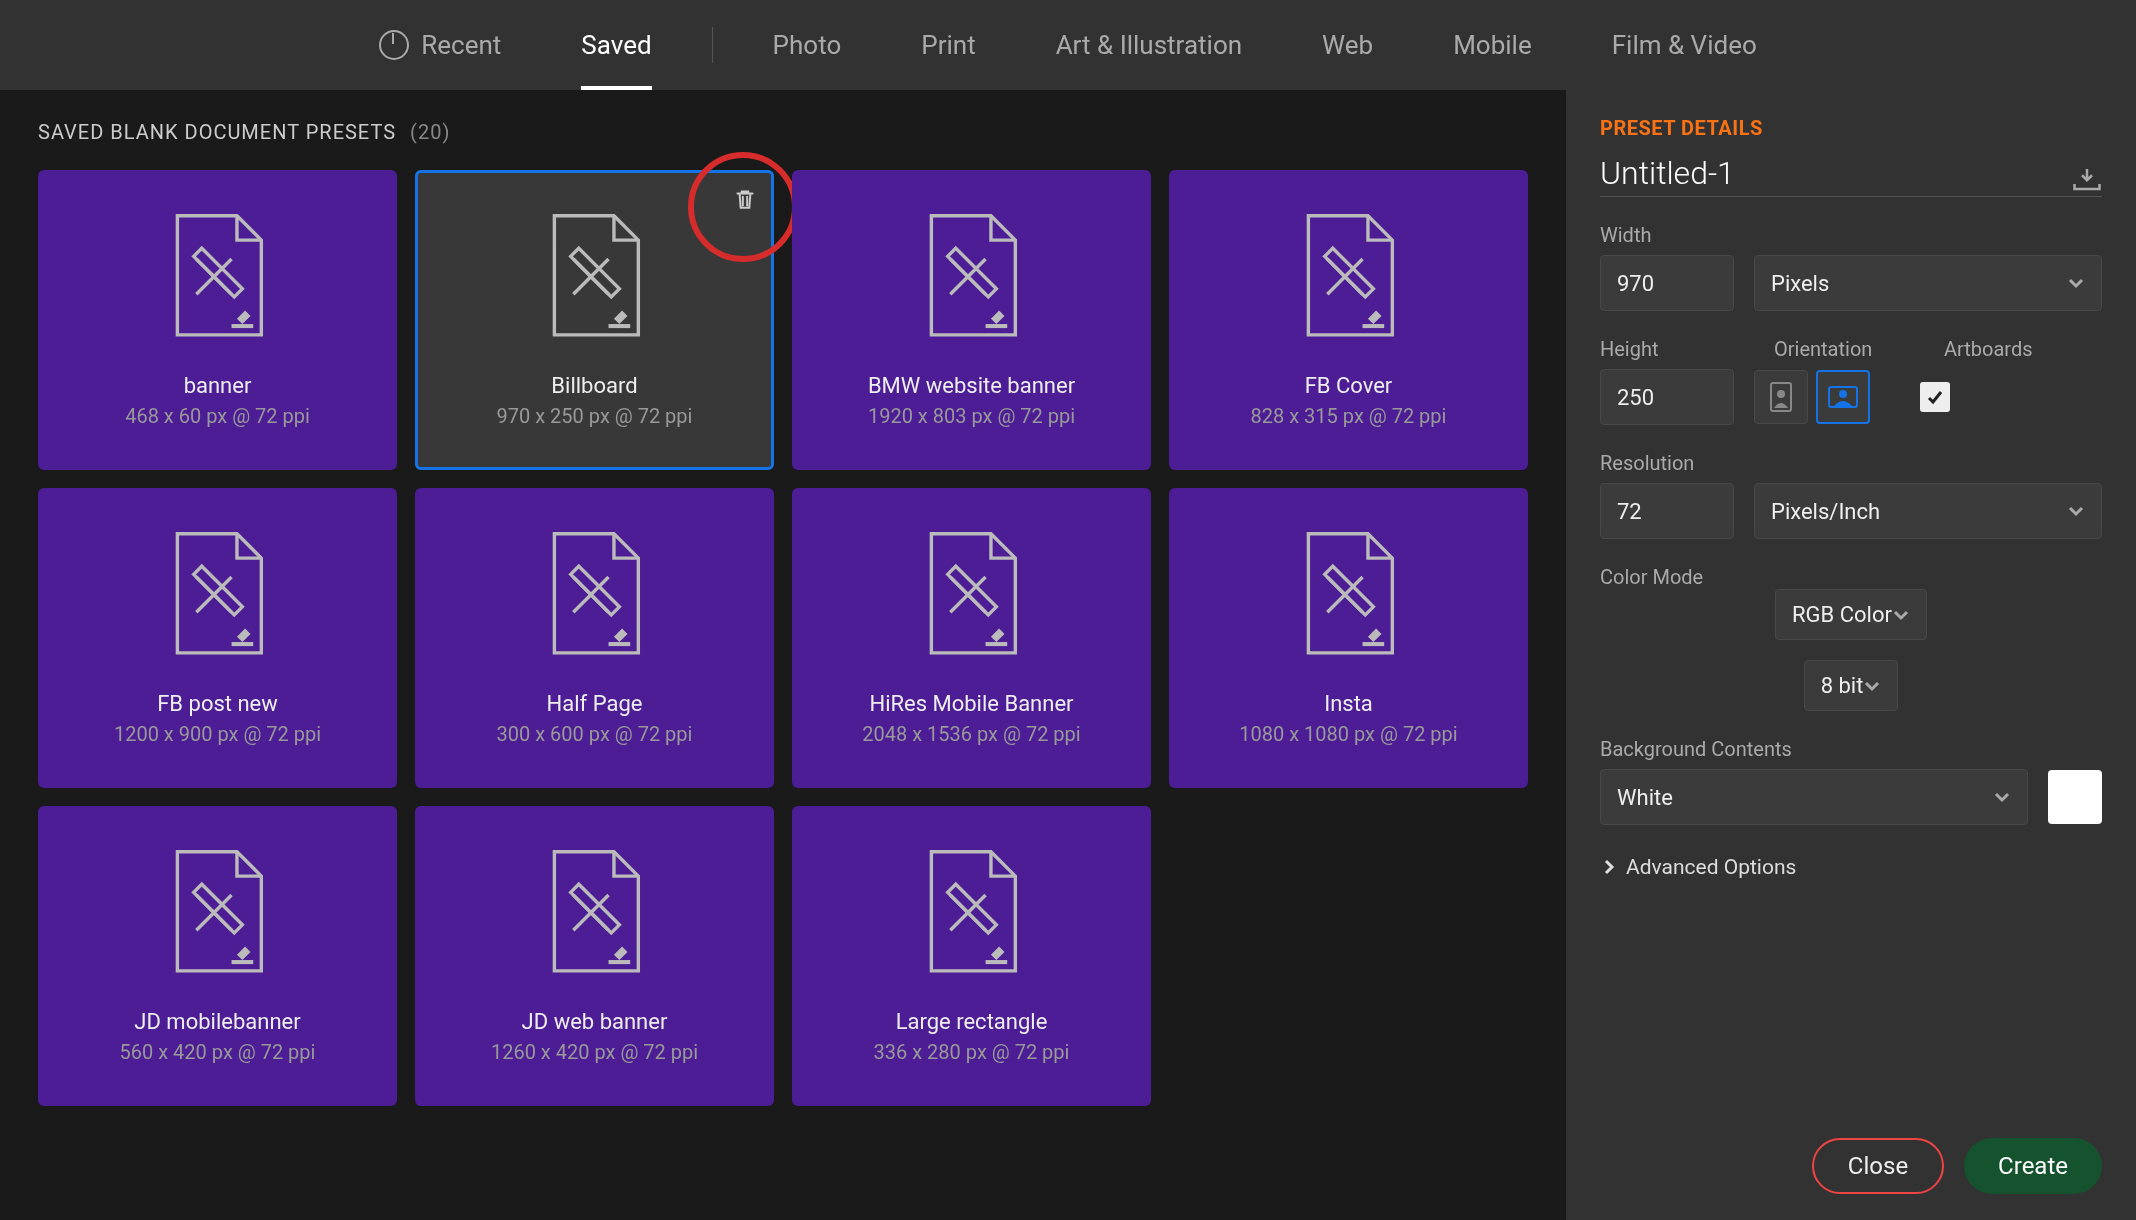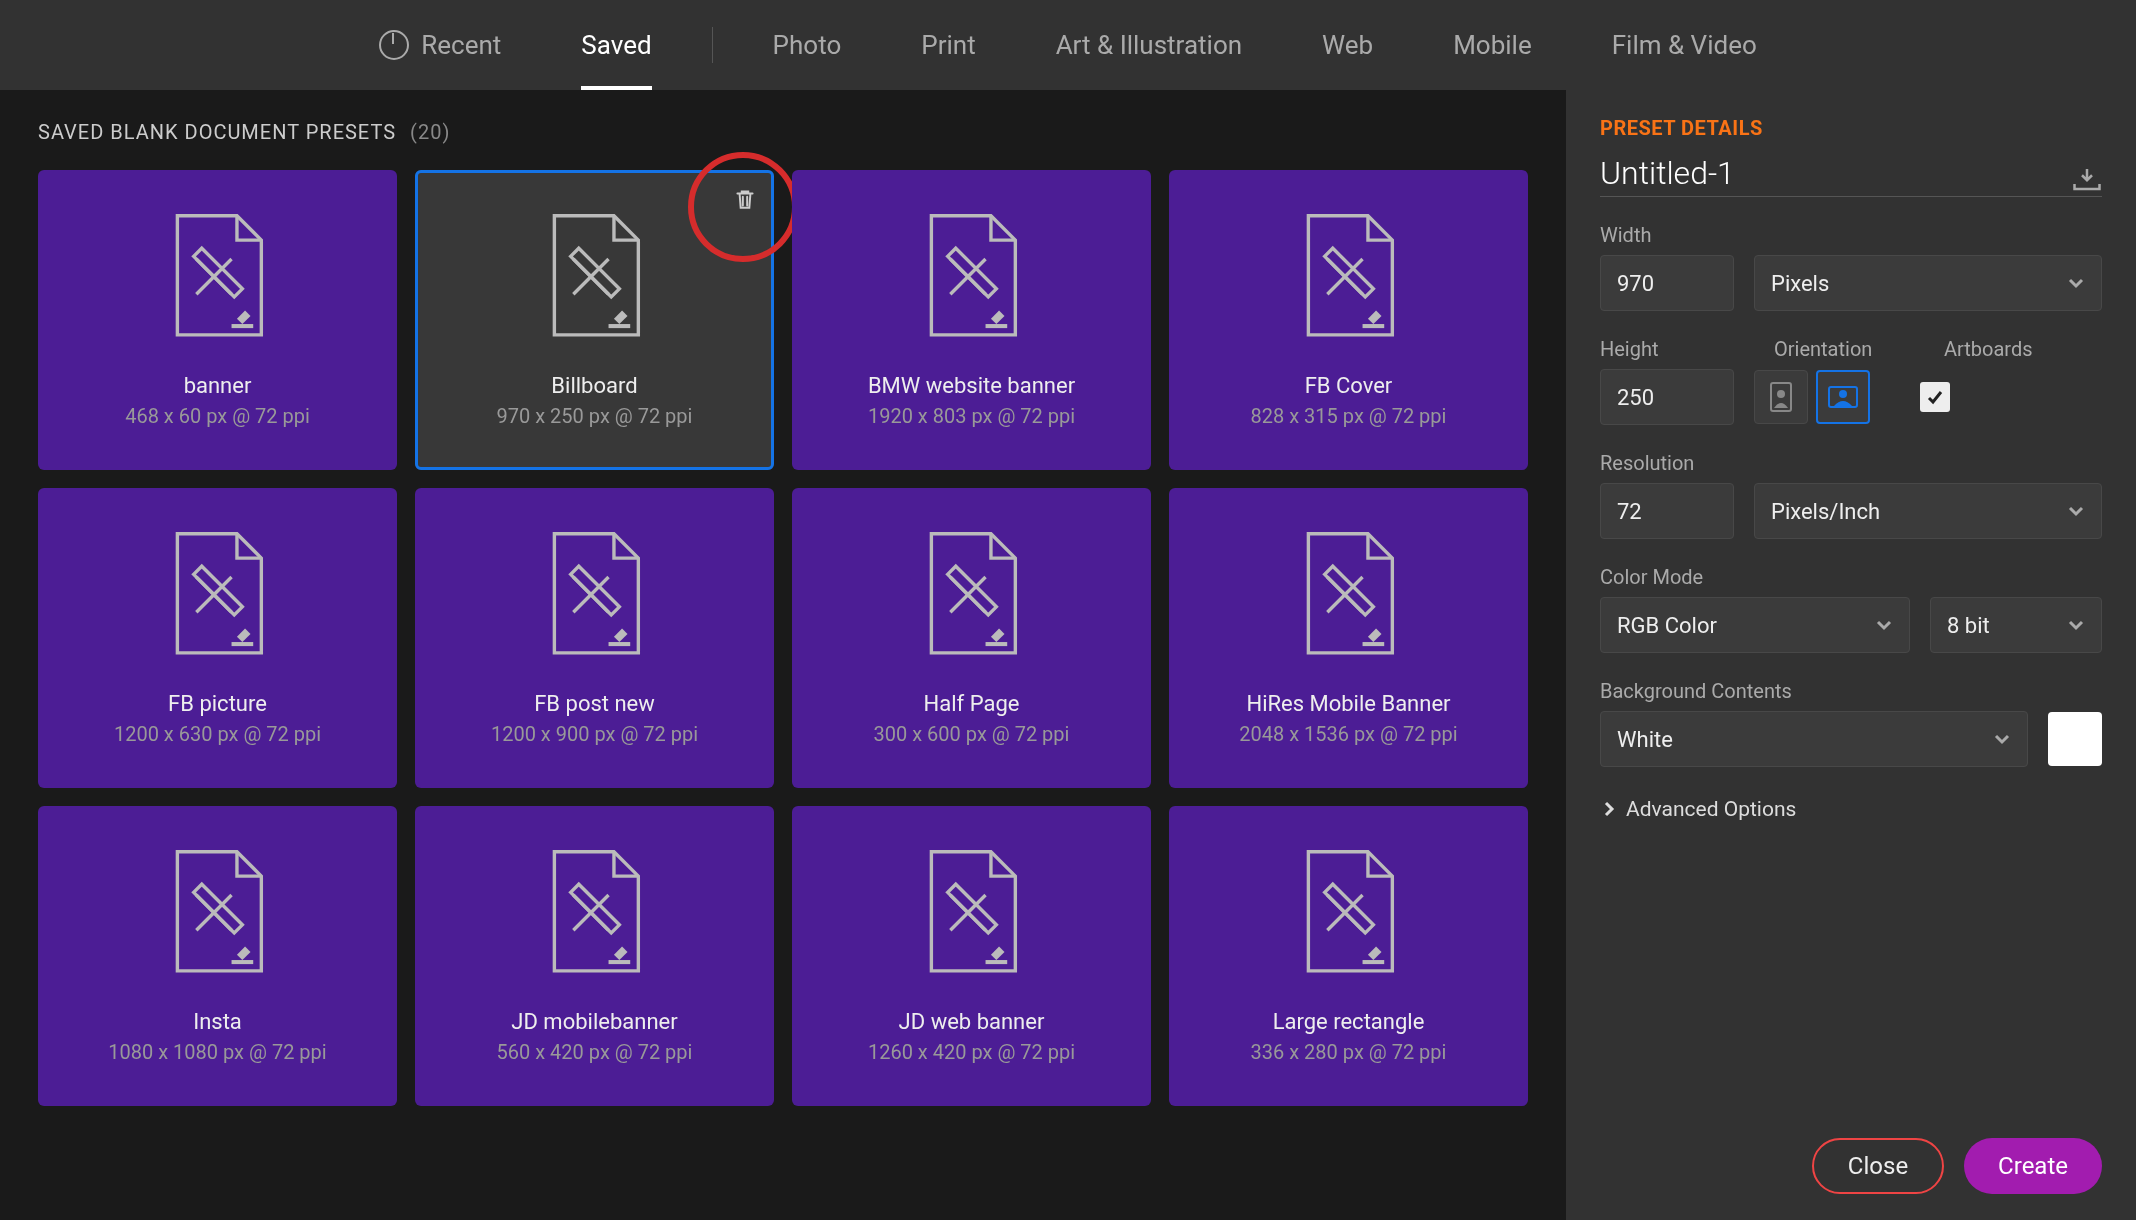--- a/index.html
+++ b/index.html
@@ -49,21 +49,21 @@
   .orient-btn svg { fill:#888; }
   .orient-btn.active svg { fill:#1473e6; }
   .check { width:30px; height:30px; background:#eee; border-radius:3px; display:flex; align-items:center; justify-content:center; cursor:pointer; }
   .check svg { stroke:#222; }
   .swatch { width:54px; height:54px; background:#fff; border-radius:4px; }
   .adv { display:flex; align-items:center; gap:8px; color:#ddd; font-size:21px; margin-top:30px; cursor:pointer; }
   .adv .chev { transform: rotate(-90deg); display:inline-block; }
   .footer-btns { position:absolute; bottom:26px; right:34px; display:flex; gap:20px; }
   .btn { height:56px; padding: 0 34px; border-radius:28px; font-size:24px; display:flex; align-items:center; cursor:pointer; }
   .btn.secondary { background:transparent; border:2px solid #ef4444; color:#eee; }
-  .btn.primary { background:#a21caf; color:#fff; border:none; }
+  .btn.primary { background:#14532d; color:#fff; border:none; }
   
   .chev-down { width:18px; height:18px; }
 </style>
 </head>
 <body>
 
 <div class="topbar">
   <div class="tab recent">
     <span>Recent</span>
   </div>
@@ -132,28 +132,20 @@
             <use href="#doc-icon"></use>
           </svg>
     <div class="card-title">FB Cover</div>
     <div class="card-sub">828 x 315 px @ 72 ppi</div>
 
   </div>
         <div class="card">
     <svg class="doc-icon">
             <use href="#doc-icon"></use>
           </svg>
-    <div class="card-title">FB picture</div>
-    <div class="card-sub">1200 x 630 px @ 72 ppi</div>
-
-  </div>
-        <div class="card">
-    <svg class="doc-icon">
-            <use href="#doc-icon"></use>
-          </svg>
     <div class="card-title">FB post new</div>
     <div class="card-sub">1200 x 900 px @ 72 ppi</div>
 
   </div>
         <div class="card">
     <svg class="doc-icon">
             <use href="#doc-icon"></use>
           </svg>
     <div class="card-title">Half Page</div>
     <div class="card-sub">300 x 600 px @ 72 ppi</div>
@@ -272,21 +264,21 @@
         </div>
       <div class="field select">
         <span>Pixels/Inch</span>
         <svg class="chev-down" viewBox="0 0 12 12" fill="none" stroke="#aaa" stroke-width="2">
             <path d="M2 4 l4 4 l4 -4"></path>
           </svg>
       </div>
     </div>
 
     <div class="label">Color Mode</div>
-    <div class="row" style="margin-top:8px;">
+    <div class="row" style="flex-direction:column;">
       <div class="field select" style="flex:2">
         <span>RGB Color</span>
         <svg class="chev-down" viewBox="0 0 12 12" fill="none" stroke="#aaa" stroke-width="2">
             <path d="M2 4 l4 4 l4 -4"></path>
           </svg>
       </div>
       <div class="field select" style="flex:1">
         <span>8 bit</span>
         <svg class="chev-down" viewBox="0 0 12 12" fill="none" stroke="#aaa" stroke-width="2">
             <path d="M2 4 l4 4 l4 -4"></path>

